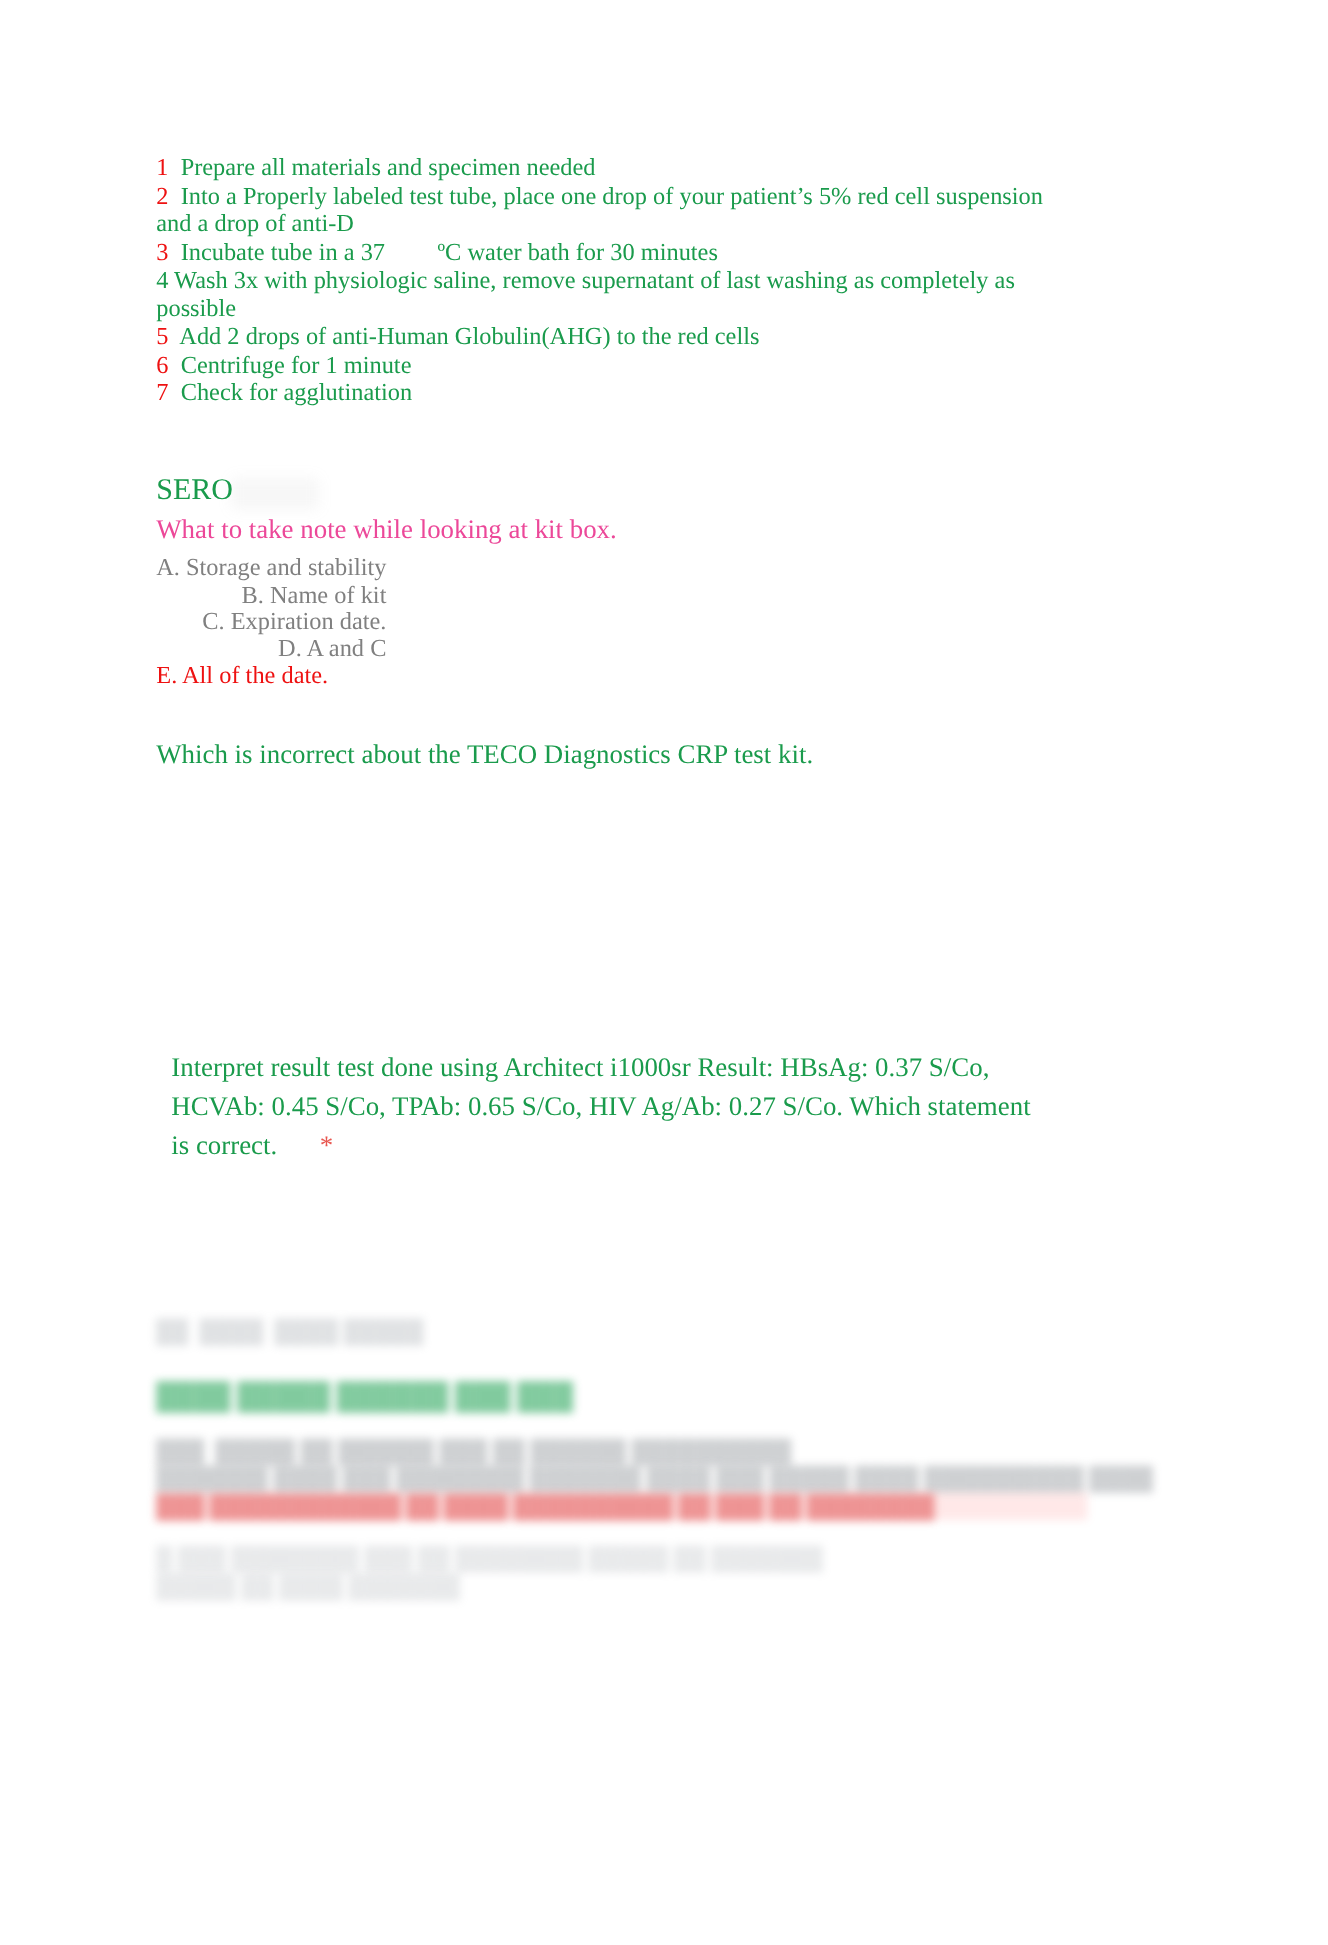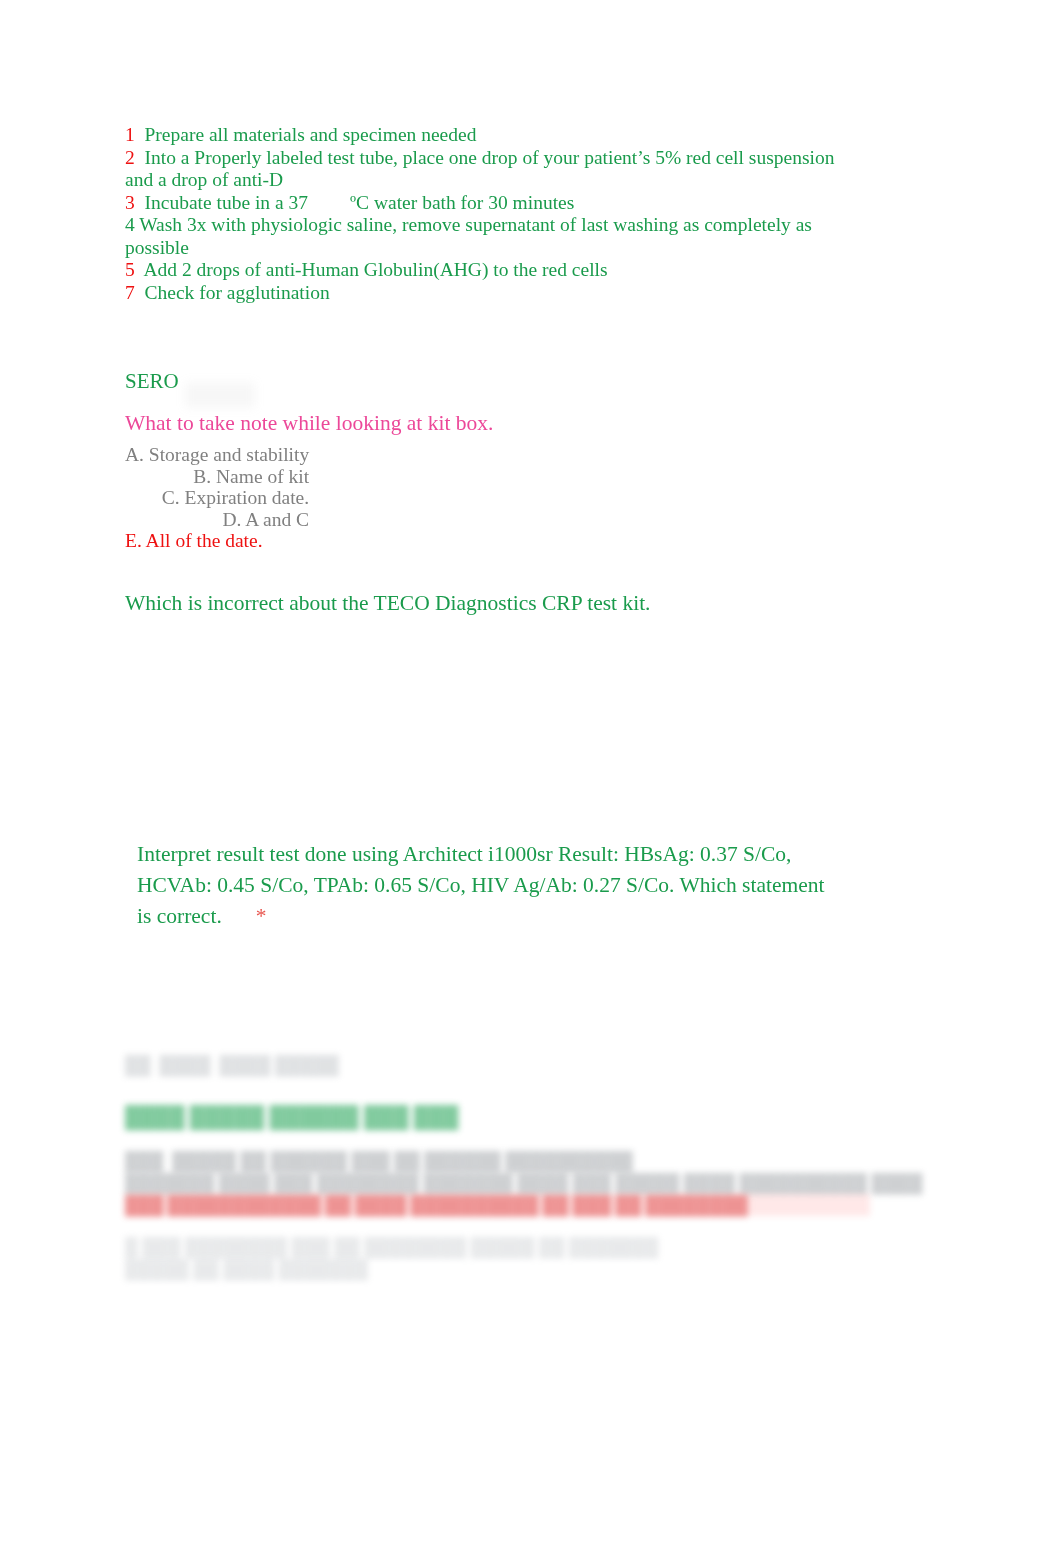--- a/index.html
+++ b/index.html
@@ -46,22 +46,22 @@
   }
   .gap-tab {
     display: inline-block;
     width: 42px;
   }
 
   
   .sero-head {
     position: absolute;
     left: 0;
-    top: 244px;
-    font-size: 21px;
+    top: 255px;
+    font-size: 24px;
     line-height: 26px;
     color: #1a9b4c;
   }
   .sero-smudge {
     position: absolute;
     left: 60px;
     top: 258px;
     width: 70px;
     height: 26px;
     background: rgba(180,180,180,0.10);
@@ -143,20 +143,21 @@
       <div class="proc-line"><span class="proc-num c-red">1</span><span>&nbsp; </span><span class="c-green">Prepare all materials and specimen needed</span></div>
 
       <div class="proc-line"><span class="proc-num c-red">2</span><span>&nbsp; </span><span class="c-green">Into a Properly labeled test tube, place one drop of your patient’s 5% red cell suspension and a drop of anti-D</span></div>
 
       <div class="proc-line"><span class="proc-num c-red">3</span><span>&nbsp; </span><span class="c-green">Incubate tube in a 37</span><span class="gap-tab"></span><span class="c-green">ºC</span><span class="c-green"> water bath for 30 minutes</span></div>
 
       <div class="proc-line"><span class="proc-num c-green">4</span><span> </span><span class="c-green">Wash 3x with physiologic saline, remove supernatant of last washing as completely as possible</span></div>
 
       <div class="proc-line"><span class="proc-num c-red">5</span><span>&nbsp; </span><span class="c-green">Add 2 drops of anti-Human Globulin(AHG) to the red cells</span></div>
 
+      <div class="proc-line"><span class="proc-num c-red">6</span><span>&nbsp; </span><span class="c-green">Centrifuge for 1 minute</span></div>
 
       <div class="proc-line"><span class="proc-num c-red">7</span><span>&nbsp; </span><span class="c-green">Check for agglutination</span></div>
 
     </div>
 
     <div class="sero-smudge"></div>
     <div class="sero-head">SERO</div>
 
     <div class="sero-q">What to take note while looking at kit box.</div>
 

